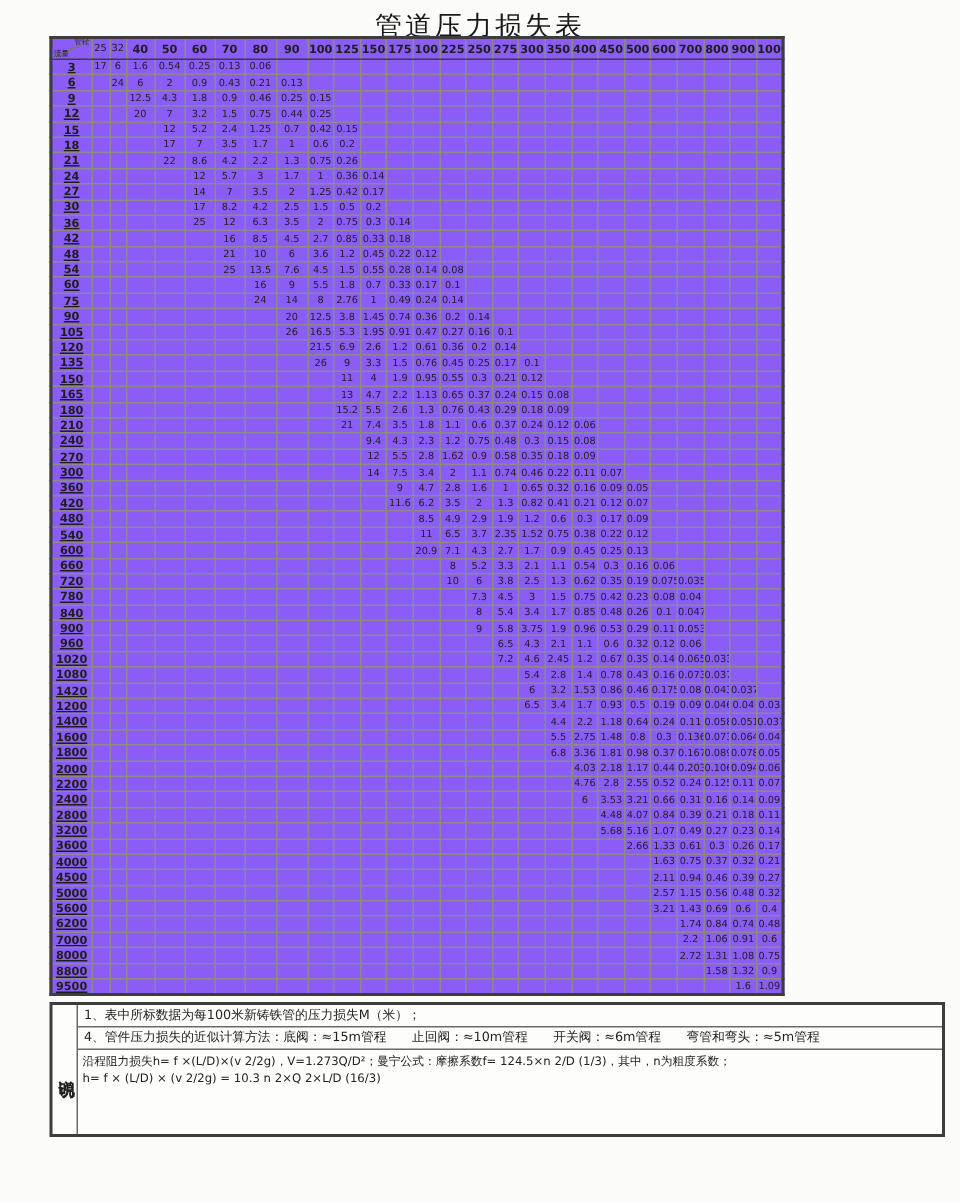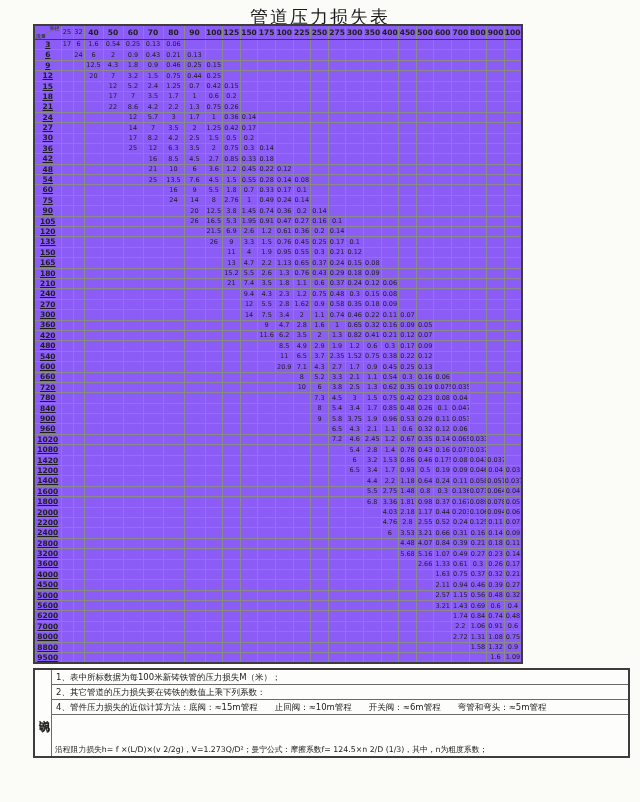--- a/index.html
+++ b/index.html
@@ -22,21 +22,21 @@
   .corner .bl{position:absolute;bottom:0;left:1px;font-size:5px;font-weight:normal;}
   .notes{position:absolute;left:33px;top:668px;width:597px;height:90px;
          border:2px solid #3d3d3d;background:#fdfdfb;display:flex;box-sizing:border-box;}
   .notes-label{width:16px;border-right:1px solid #6a6a6a;display:flex;align-items:center;
          justify-content:center;font-size:11px;font-weight:bold;
          writing-mode:vertical-lr;text-orientation:upright;letter-spacing:2px;}
   .notes-body{flex:1;display:flex;flex-direction:column;min-width:0;}
   .note-line{height:14px;line-height:14px;border-bottom:1px solid #6a6a6a;
          font-size:8.5px;padding-left:4px;white-space:nowrap;overflow:hidden;}
   .formula-block{flex:1;padding:2px 3px;font-size:7.8px;line-height:1.45;overflow:hidden;}
-  .formula-line{white-space:nowrap;overflow:hidden;margin-top:27px;}
+  .formula-line{white-space:nowrap;overflow:hidden;}
 </style>
 </head>
 <body>
 
 <div class="sheet">
 
   <div class="title">管道压力损失表</div>
 
   <table class="loss">
     <colgroup>
@@ -1825,21 +1825,20 @@
           <td>1.6</td>
           <td>1.09</td>
         </tr>
       </tbody>
   </table>
 
   <div class="notes">
     <div class="notes-label">说明</div>
     <div class="notes-body">
       <div class="note-line">1、表中所标数据为每100米新铸铁管的压力损失M（米）；</div>
-      <div class="note-line">2、其它管道的压力损失要在铸铁的数值上乘下列系数：</div>
       <div class="note-line">4、管件压力损失的近似计算方法：底阀：≈15m管程　　止回阀：≈10m管程　　开关阀：≈6m管程　　弯管和弯头：≈5m管程</div>
       <div class="formula-block">
         <div class="formula-line">沿程阻力损失h= f ×(L/D)×(v 2/2g)，V=1.273Q/D²；曼宁公式：摩擦系数f= 124.5×n 2/D (1/3)，其中，n为粗度系数；</div>
         <div class="formula-line">h= f × (L/D) × (v 2/2g) = 10.3 n 2×Q 2×L/D (16/3)</div>
       </div>
     </div>
   </div>
 
 </div>
 

